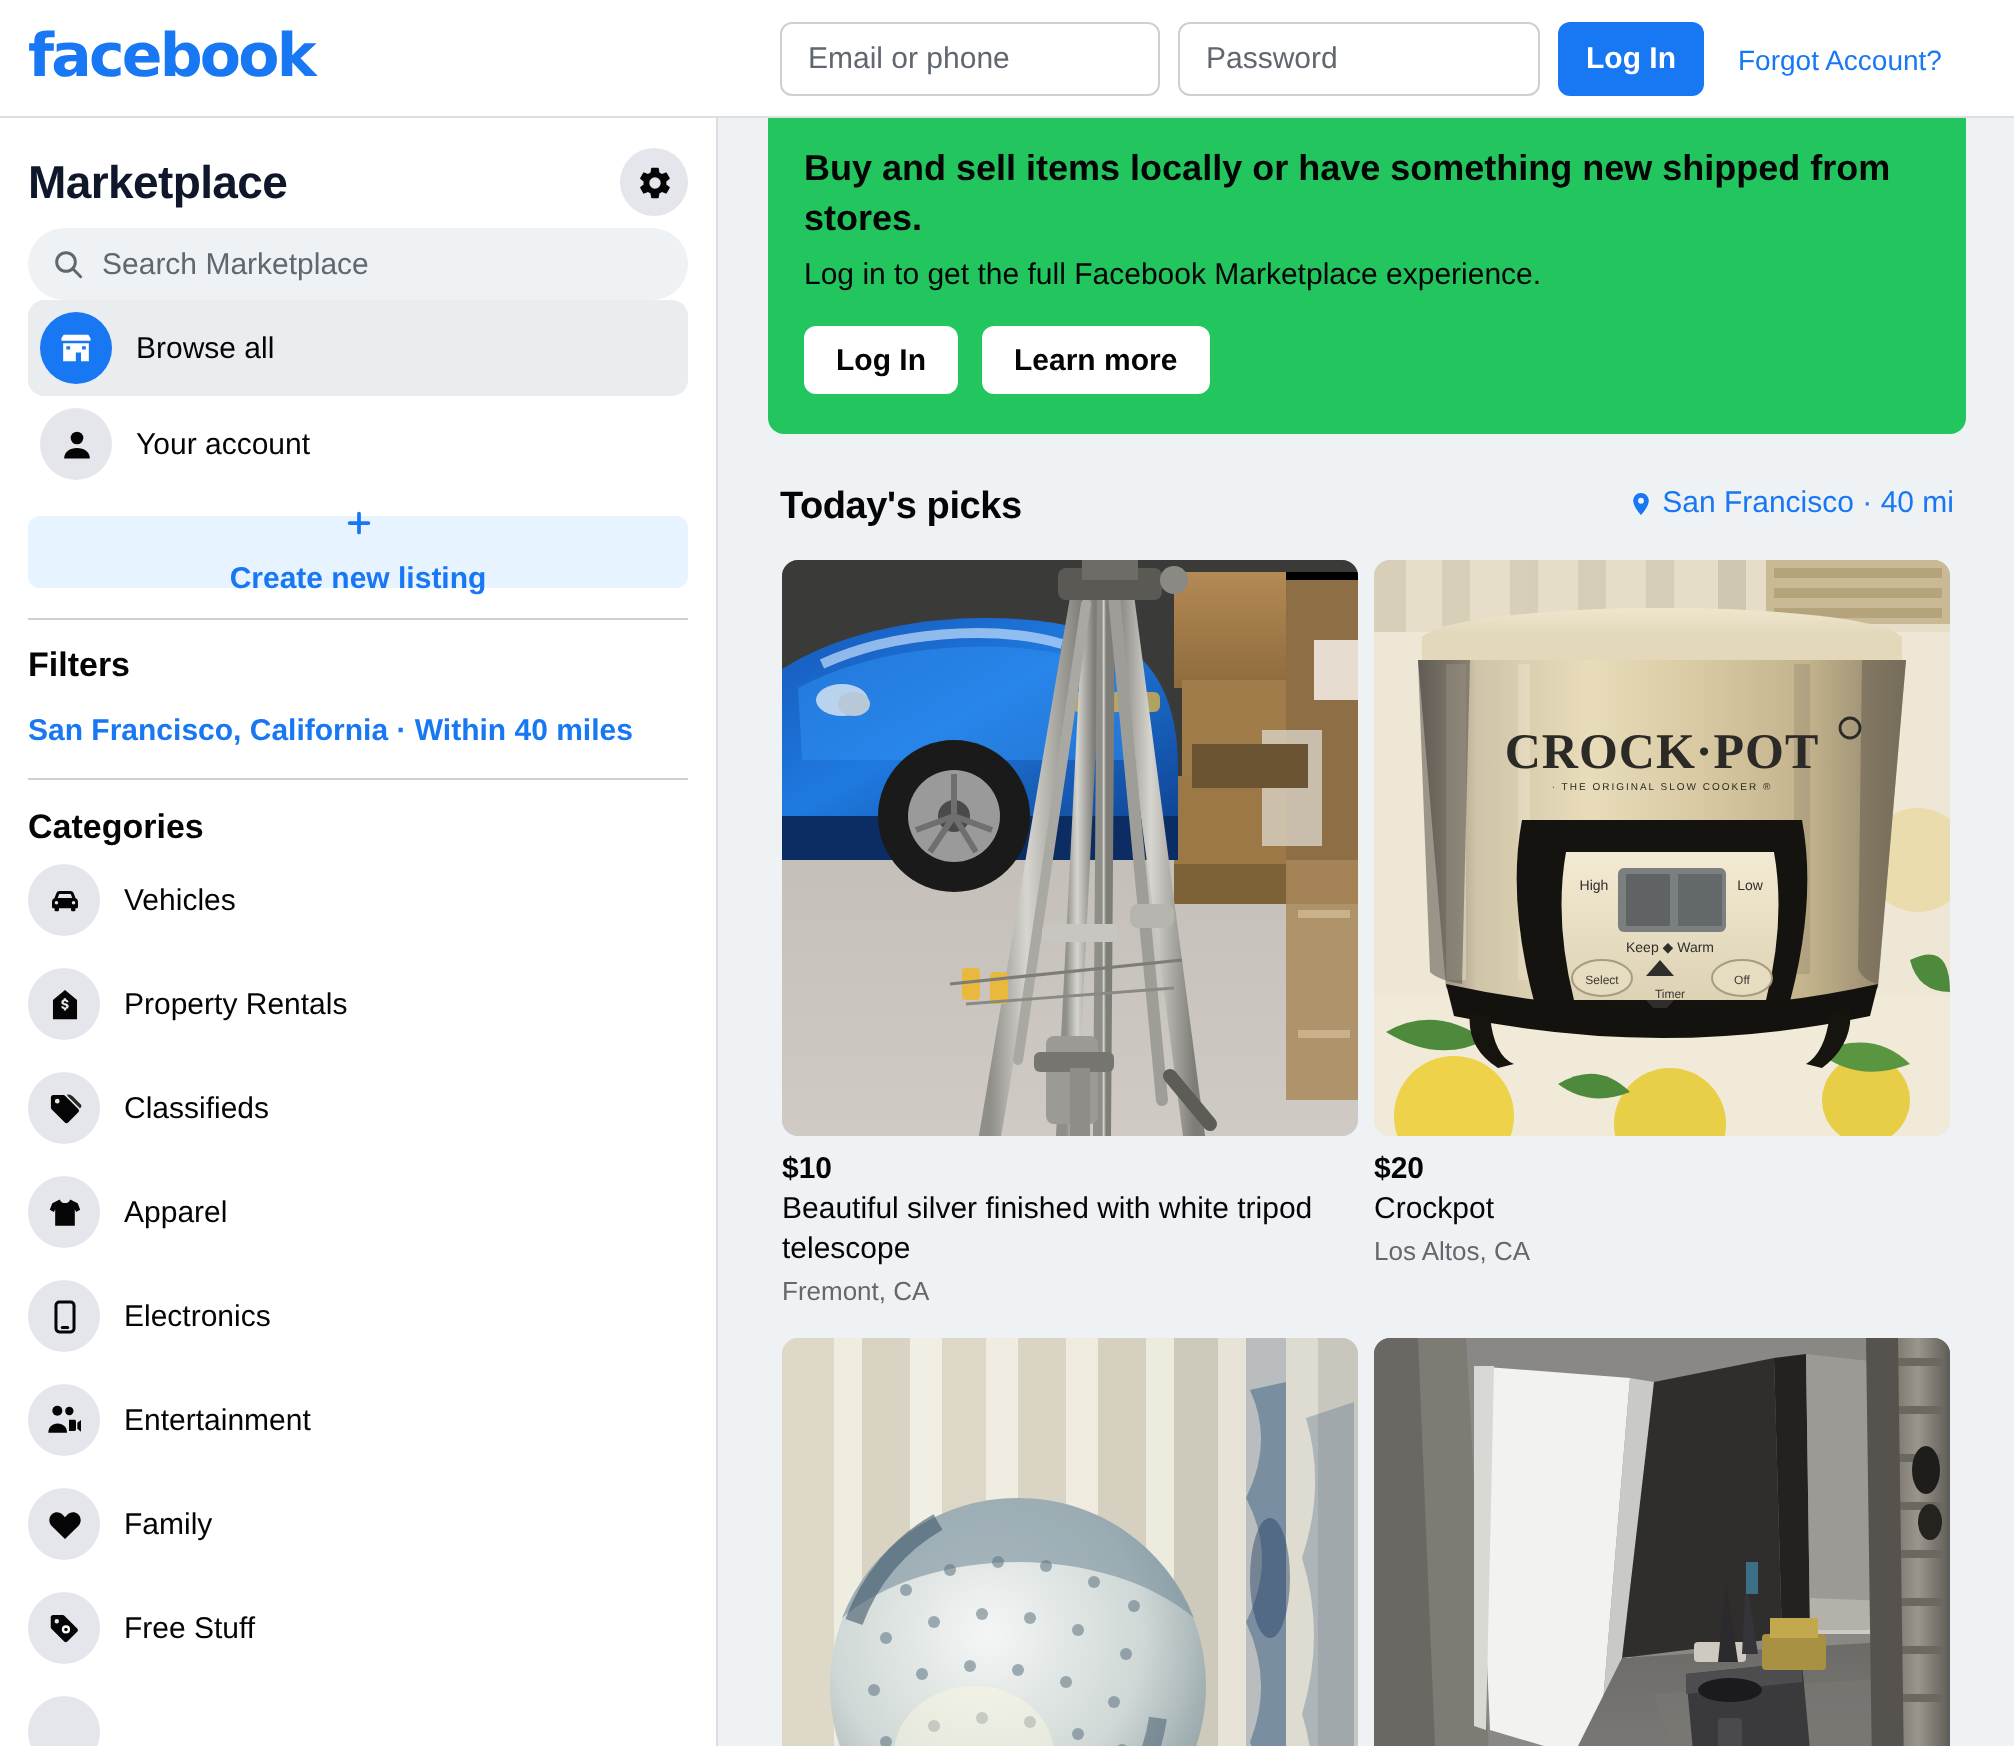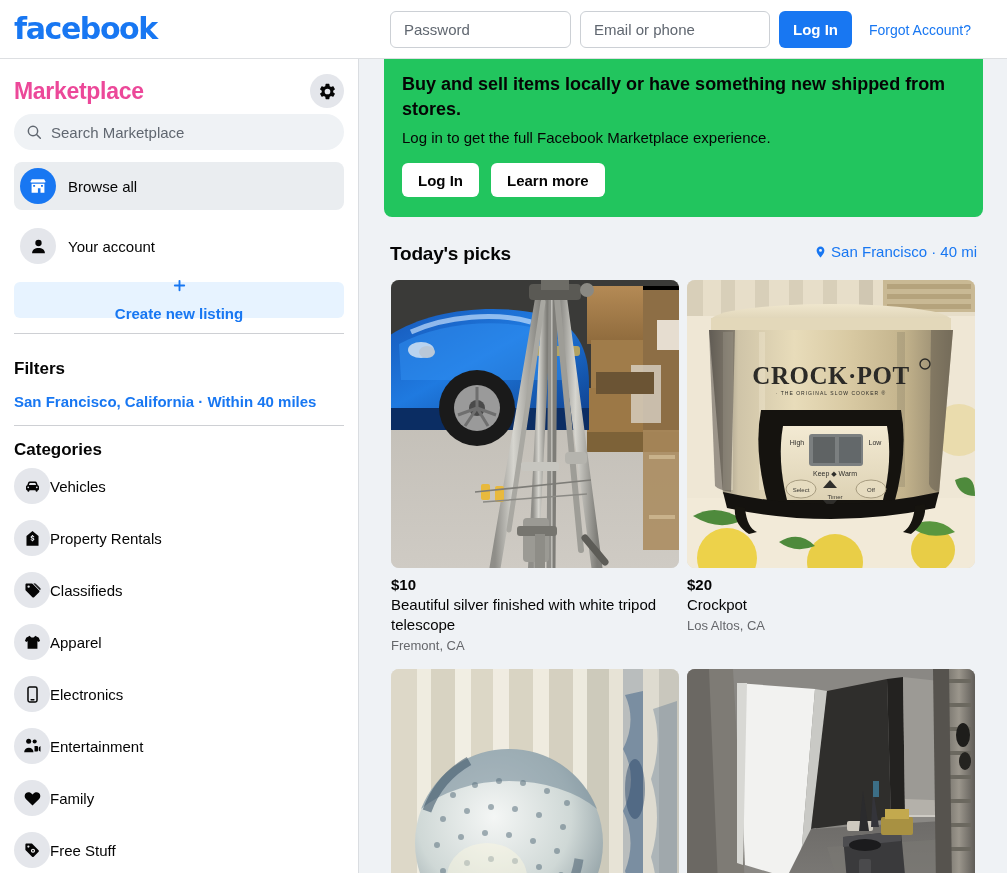--- a/index.html
+++ b/index.html
@@ -92,21 +92,21 @@
   .mp-head {
     display: flex;
     align-items: center;
     justify-content: space-between;
     height: 54px;
     padding-top: 10px;
   }
   .mp-title {
     font-size: 23px;
     font-weight: 700;
-    color: #ec4899;
+    color: #0f172a;
     letter-spacing: -0.3px;
   }
   .gear-btn {
     width: 34px; height: 34px;
     border-radius: 50%;
     background: #e4e6eb;
     display: flex;
     align-items: center;
     justify-content: center;
     cursor: pointer;
@@ -134,21 +134,20 @@
   }
   .search-input::placeholder { color: #606770; }
 
   .nav-item {
     display: flex;
     align-items: center;
     gap: 12px;
     height: 48px;
     border-radius: 8px;
     padding: 0 6px;
-    margin-top: 12px;
     cursor: pointer;
   }
   .nav-item.active { background: #eaedf0; }
   .nav-label { font-size: 15px; color: #050505; font-weight: 400; }
   .icon-circle {
     width: 36px; height: 36px;
     border-radius: 50%;
     background: #e4e6eb;
     display: flex;
     align-items: center;
@@ -177,34 +176,35 @@
   }
   .divider {
     height: 1px;
     background: #ced0d4;
     margin: 15px 0 0 0;
   }
   .section-title {
     font-size: 17px;
     font-weight: 700;
     color: #050505;
-    margin-top: 25px;
+    margin-top: 13px;
   }
   .filter-link {
     display: block;
     font-size: 15px;
     font-weight: 700;
     color: #1877f2;
     text-decoration: none;
     margin-top: 14px;
     cursor: pointer;
   }
   .cat-item {
     display: flex;
     align-items: center;
+    gap: 12px;
     height: 52px;
     cursor: pointer;
   }
   .cat-label { font-size: 15px; color: #050505; }
 
   
   .main {
     position: absolute;
     top: 59px; left: 360px;
     width: 647px;
@@ -306,22 +306,22 @@
 
   svg { display: block; }
 </style>
 </head>
 <body>
 
 <div class="topbar">
   <div class="fb-logo">facebook</div>
 
   <div class="login-form">
+    <input id="email-field" class="login-input" type="text" placeholder="Email or phone" style="">
     <input id="password-field" class="login-input" type="password" placeholder="Password" style="">
-    <input id="email-field" class="login-input" type="text" placeholder="Email or phone" style="">
     <button class="login-btn">Log In</button>
     <a class="forgot-link">Forgot Account?</a>
   </div>
 </div>
 
 <div class="sidebar">
 
   <div class="mp-head">
     <div class="mp-title">Marketplace</div>
     <button class="gear-btn">

